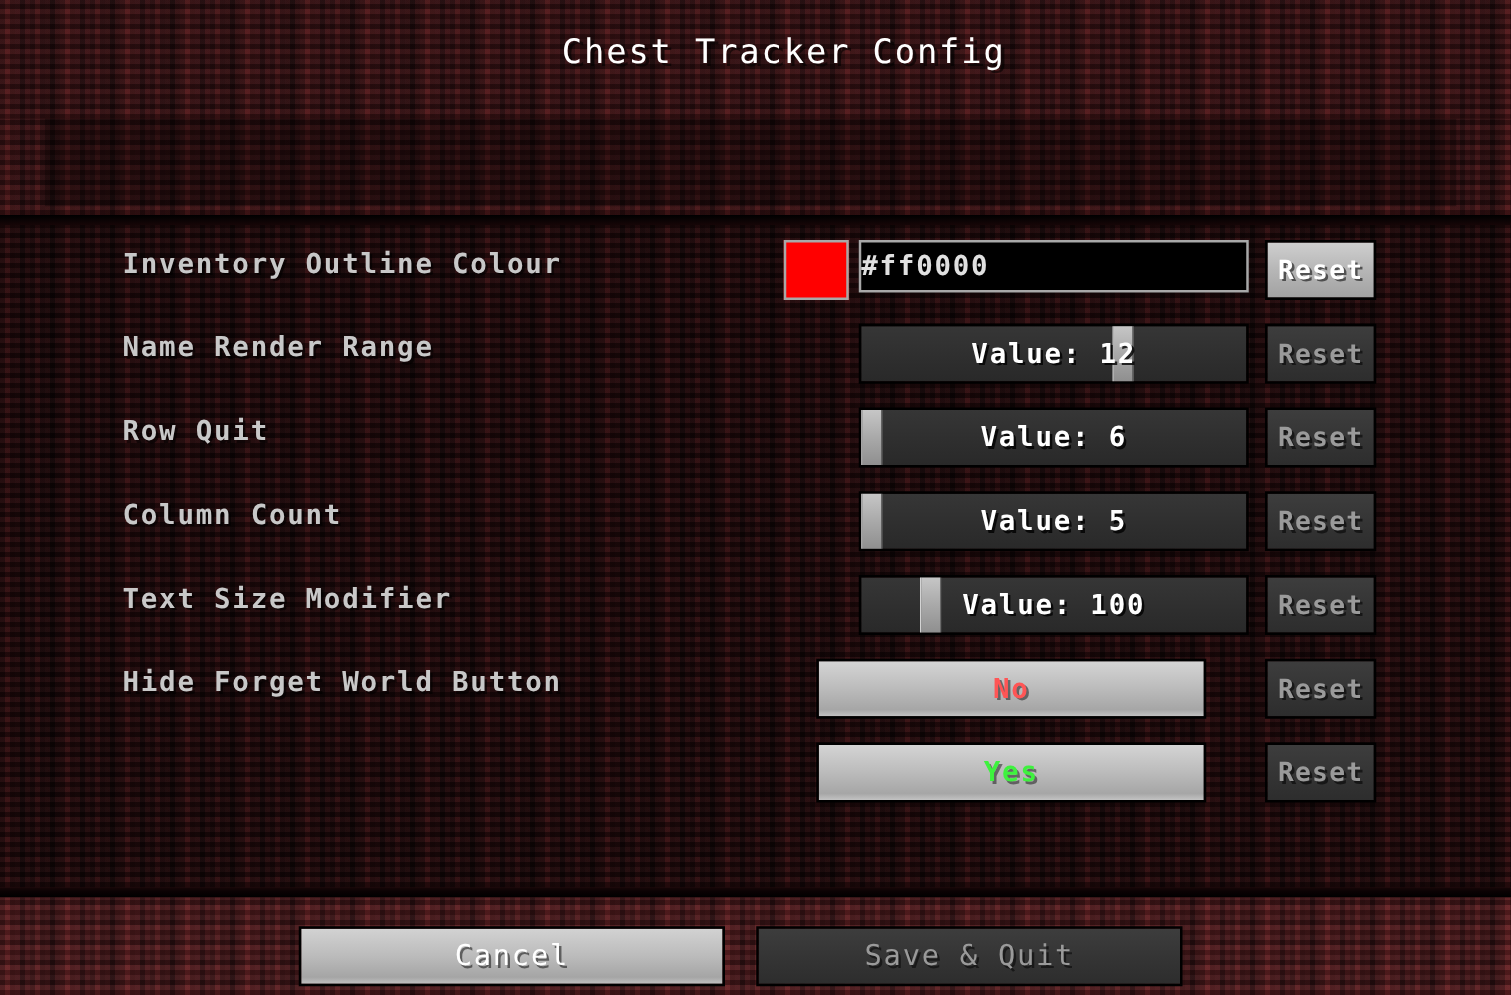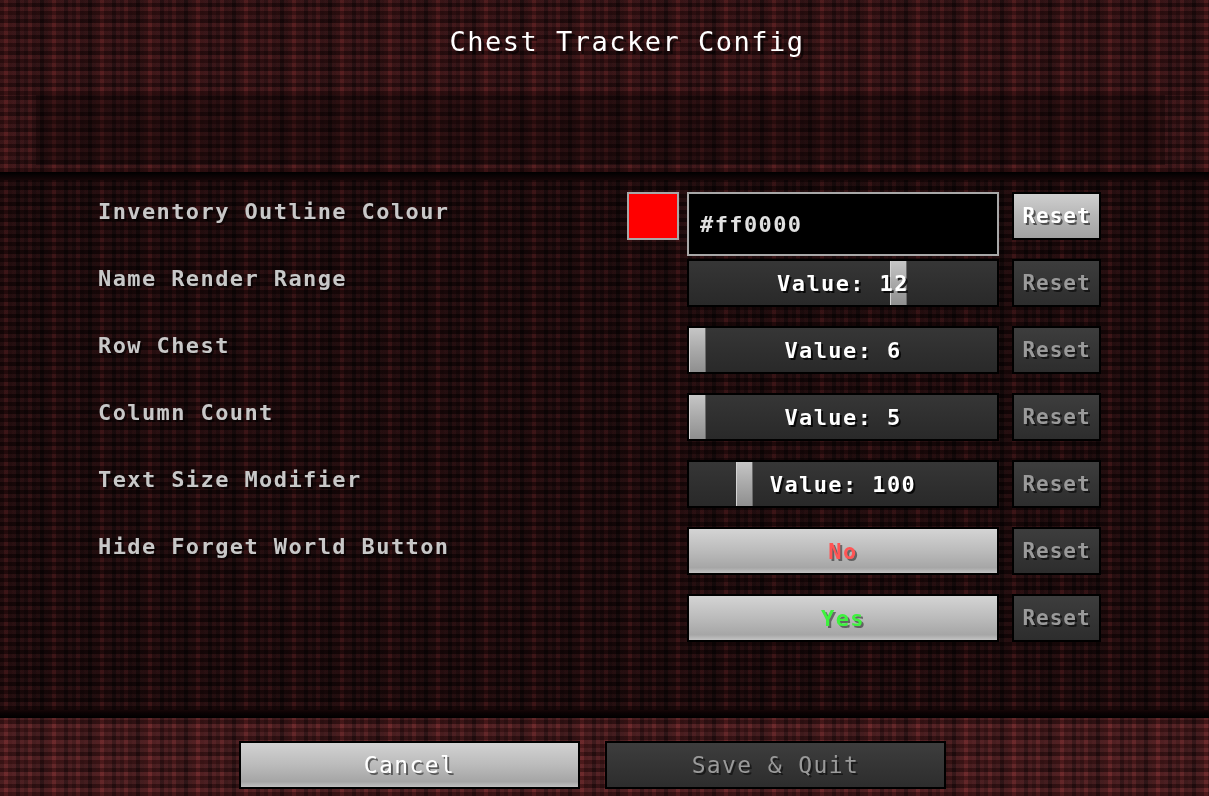--- a/index.html
+++ b/index.html
@@ -159,25 +159,24 @@
 
   
   .color-swatch {
     position: absolute; left: 627px; top: 12px; width: 52px; height: 48px;
     border: 2px solid #a8a8a8;
     cursor: pointer;
   }
 
   
   .textfield {
-    position: absolute; left: 687px; top: 12px; width: 312px; height: 64px;
+    position: absolute; left: 687px; top: 12px; width: 312px; height: 42px;
     background: #000000;
     border: 2px solid #a8a8a8;
     display: flex; align-items: center;
-    padding-left: 11px;
     cursor: text;
   }
   .textfield-value {
     color: #e0e0e0; font-size: 22px; letter-spacing: 1.4px;
     text-shadow: 2px 2px 0 rgba(0,0,0,0.8);
   }
 
   
   .slider {
     position: absolute; left: 687px; top: 12px; width: 312px; height: 48px;
@@ -195,21 +194,21 @@
   .slider-text {
     position: absolute; left: 0; top: 0; width: 100%; height: 44px;
     display: flex; align-items: center; justify-content: center;
     color: #ffffff; font-size: 22px; letter-spacing: 1.4px;
     text-shadow: 2px 2px 0 rgba(0,0,0,0.8);
     pointer-events: none;
   }
 
   
   .toggle {
-    position: absolute; left: 687px; top: 12px; width: 312px; height: 48px;
+    position: absolute; left: 653px; top: 12px; width: 312px; height: 48px;
     background: linear-gradient(180deg,#d4d4d4 0%,#bcbcbc 48%,#a6a6a6 88%,#c2c2c2 100%);
     border: 2px solid #000000;
     display: flex; align-items: center; justify-content: center;
     font-size: 22px; letter-spacing: 1.4px;
     cursor: pointer;
     text-shadow: 2px 2px 0 rgba(0,0,0,0.45);
   }
   .toggle.val-no  { color: #ff5555; }
   .toggle.val-yes { color: #3ef23e; }
 
@@ -309,21 +308,21 @@
           <div class="slider-handle" style="left: 201px;"></div>
           <div class="slider-text">
             <span>Value: 12</span>
           </div>
         </div>
         <div class="reset disabled">
           <span>Reset</span>
         </div>
       </div>
       <div class="row" style="top: 134px;">
-        <div class="row-label">Row Chest</div>
+        <div class="row-label">Row Quit</div>
         <div class="slider">
           <div class="slider-handle" style="left: 0px;"></div>
           <div class="slider-text">
             <span>Value: 6</span>
           </div>
         </div>
         <div class="reset disabled">
           <span>Reset</span>
         </div>
       </div>

